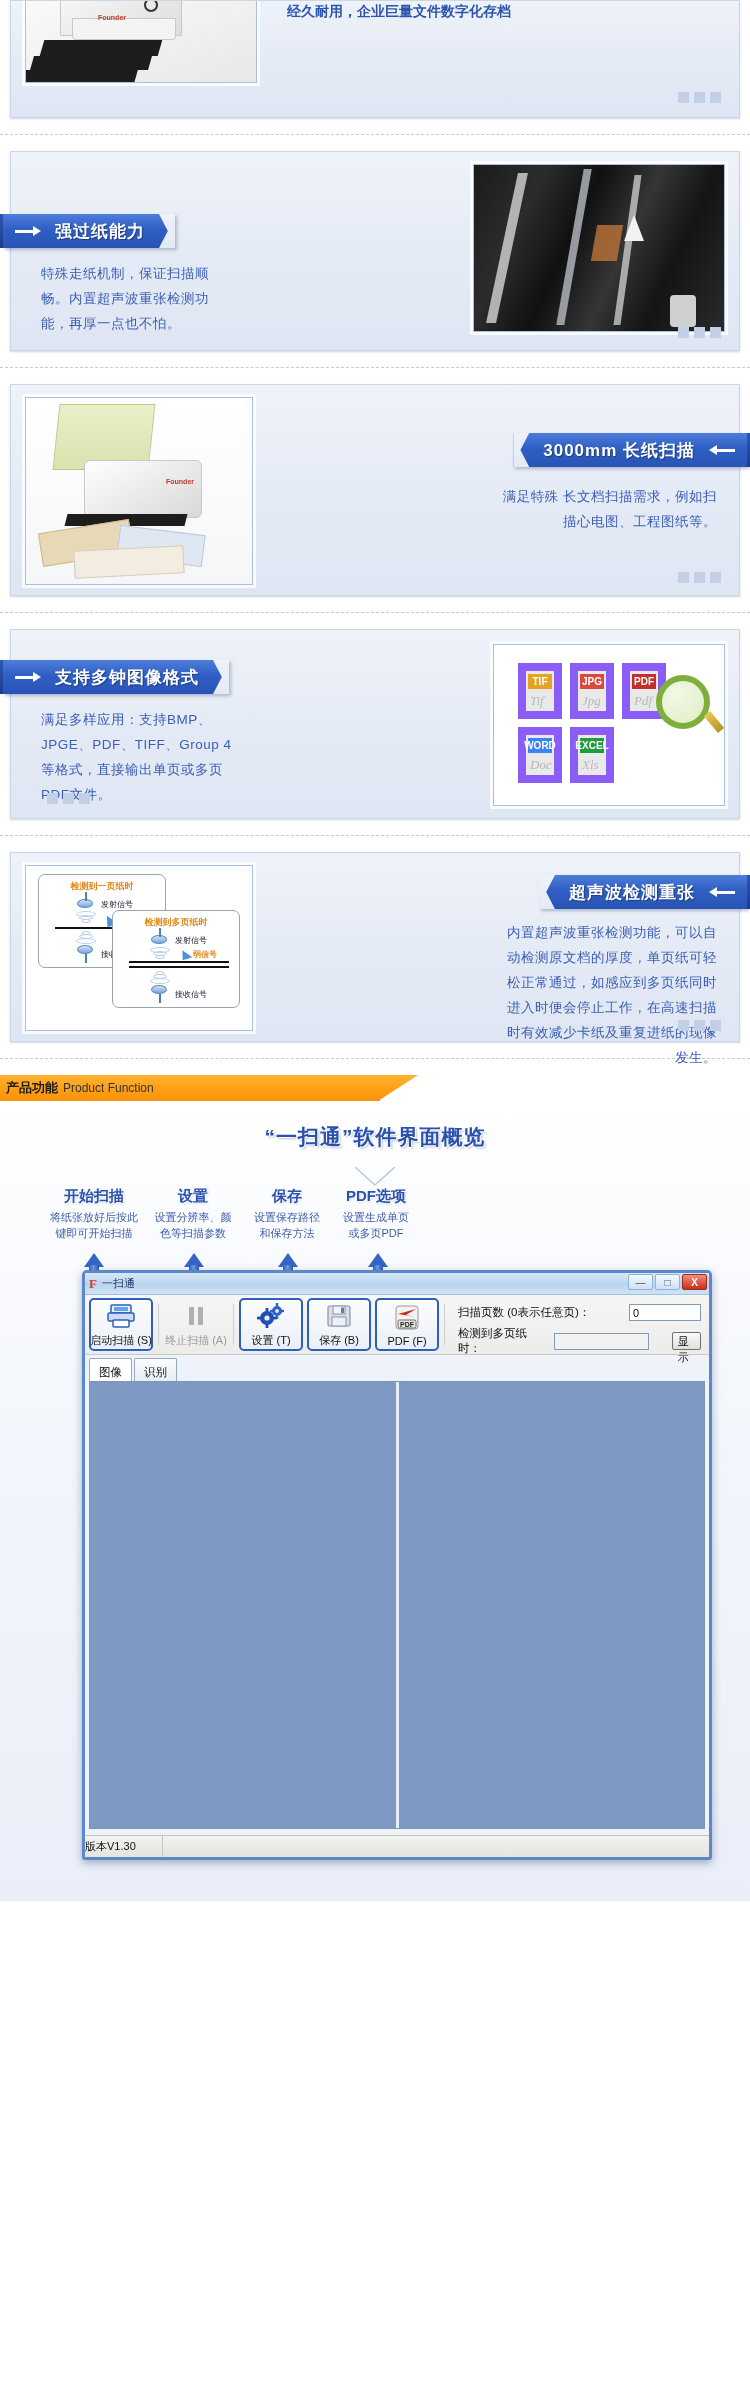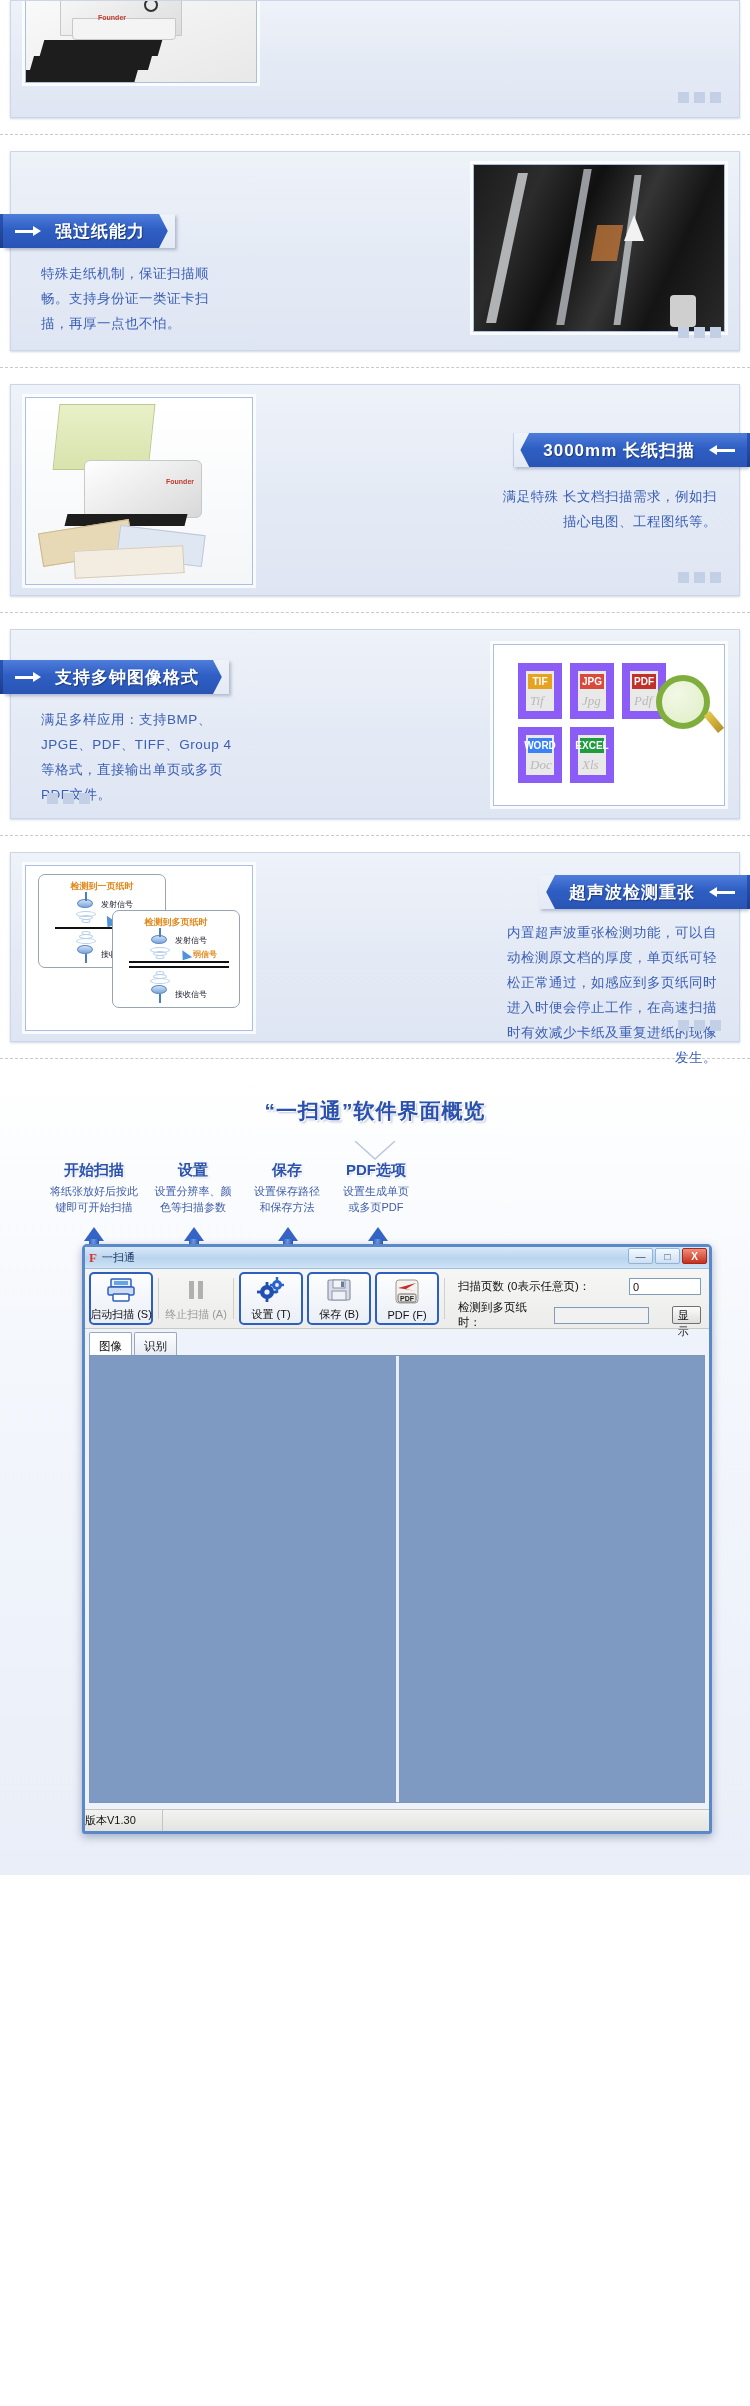--- a/index.html
+++ b/index.html
@@ -307,39 +307,40 @@
       <div class="photo">
         <div class="scan-body" style="left:34px;top:-34px;width:122px;height:74px;border-radius:5px 5px 0 0;
              background:linear-gradient(150deg,#ffffff,#dddddd);"></div>
         <div class="scan-body" style="left:46px;top:22px;width:104px;height:22px;background:#f4f4f4;border-radius:0 0 4px 4px;"></div>
         <div style="position:absolute;left:118px;top:2px;width:14px;height:14px;border:2px solid #333;border-radius:50%;"></div>
         <div style="position:absolute;left:72px;top:18px;font-size:7px;color:#c0392b;font-weight:bold;">Founder</div>
         <div class="tray" style="left:16px;top:44px;width:118px;height:16px;transform:skewX(-16deg);"></div>
         <div class="tray" style="left:6px;top:60px;width:118px;height:14px;transform:skewX(-16deg);"></div>
         <div class="tray" style="left:-2px;top:74px;width:112px;height:13px;transform:skewX(-16deg);"></div>
       </div>
+      <div class="cap">经久耐用，企业巨量文件数字化存档</div>
     </div>
     <div class="dots" style="right:18px;bottom:14px;">
       <i></i>
         <i></i>
         <i></i>
     </div>
   </div>
 
   <div class="divider"></div>
 
   <div class="panel" id="sec-feed">
     <div class="ribbon-wrap">
       <div class="ribbon">
         <span class="arrow-g"></span>
         <span>强过纸能力</span>
         <span class="notch"></span>
       </div>
     </div>
-    <div class="txt body-text">特殊走纸机制，保证扫描顺畅。支持身份证一类证卡扫描，再厚一点也不怕。</div>
+    <div class="txt body-text">特殊走纸机制，保证扫描顺畅。内置超声波重张检测功能，再厚一点也不怕。</div>
     <div class="photo">
       <div style="position:absolute;inset:0;background:
           linear-gradient(115deg,#1b1b1b 0%, #2c2c2c 22%, #101010 40%, #353535 58%, #141414 75%, #2a2a2a 100%);"></div>
       <div style="position:absolute;left:28px;top:8px;width:10px;height:150px;background:#c9cbce;transform:skewX(-12deg);opacity:.85;"></div>
       <div style="position:absolute;left:96px;top:4px;width:8px;height:156px;background:#b8bbc0;transform:skewX(-10deg);opacity:.8;"></div>
       <div style="position:absolute;left:150px;top:10px;width:7px;height:150px;background:#d2d5d9;transform:skewX(-8deg);opacity:.75;"></div>
       <div style="position:absolute;left:120px;top:60px;width:26px;height:36px;background:#c77a3a;opacity:.75;transform:skewX(-10deg);"></div>
       <div style="position:absolute;left:150px;top:50px;width:20px;height:26px;background:#f2f2f2;clip-path:polygon(50% 0,100% 100%,0 100%);"></div>
       <div style="position:absolute;left:196px;top:130px;width:26px;height:32px;background:#cfcfcf;border-radius:4px;"></div>
     </div>
@@ -487,20 +488,24 @@
     <div class="txt body-text">内置超声波重张检测功能，可以自动检测原文档的厚度，单页纸可轻松正常通过，如感应到多页纸同时进入时便会停止工作，在高速扫描时有效减少卡纸及重复进纸的现像发生。</div>
     <div class="dots" style="right:18px;bottom:10px;">
       <i></i>
         <i></i>
         <i></i>
     </div>
   </div>
 
   <div class="divider"></div>
 
+  <div class="sec-head">
+    <span class="cn">产品功能</span>
+    <span class="en">Product Function</span>
+  </div>
 
   <div id="sec-soft">
 
     <div class="soft-title">“一扫通”软件界面概览</div>
 
     <svg class="chev" viewBox="0 0 750 22" preserveAspectRatio="none">
       <polyline points="355,0 375,18 395,0" fill="none" stroke="#b9c6dd" stroke-width="1.4"></polyline>
     </svg>
 
     <div class="ann" style="left:24px; top:86px; width:140px;">

